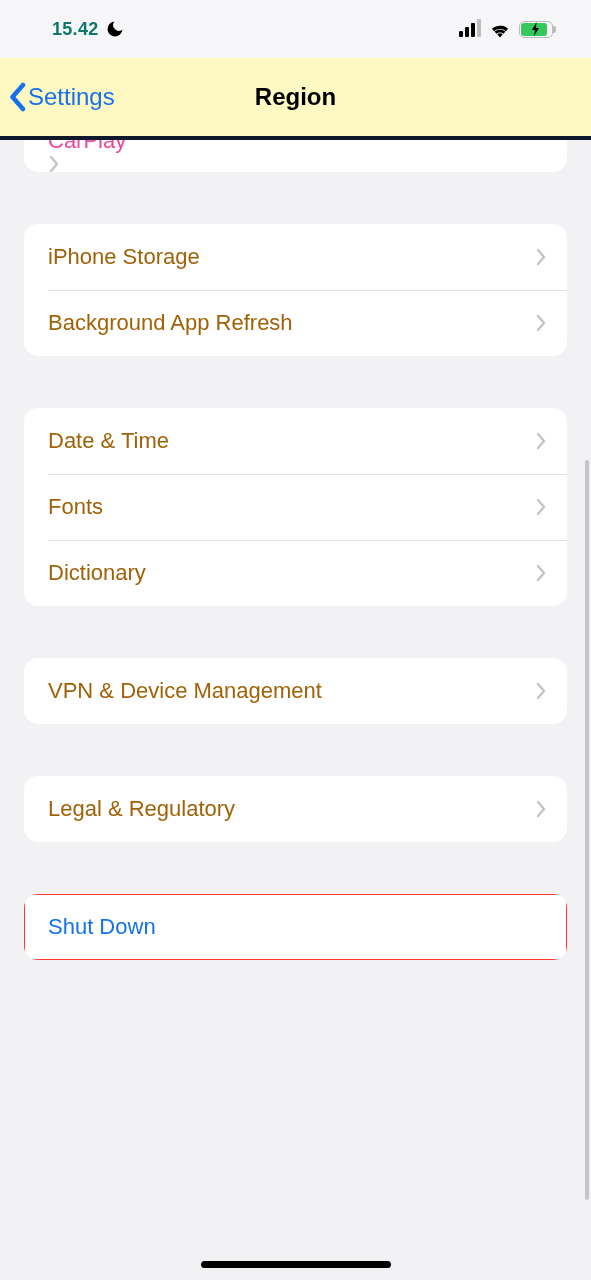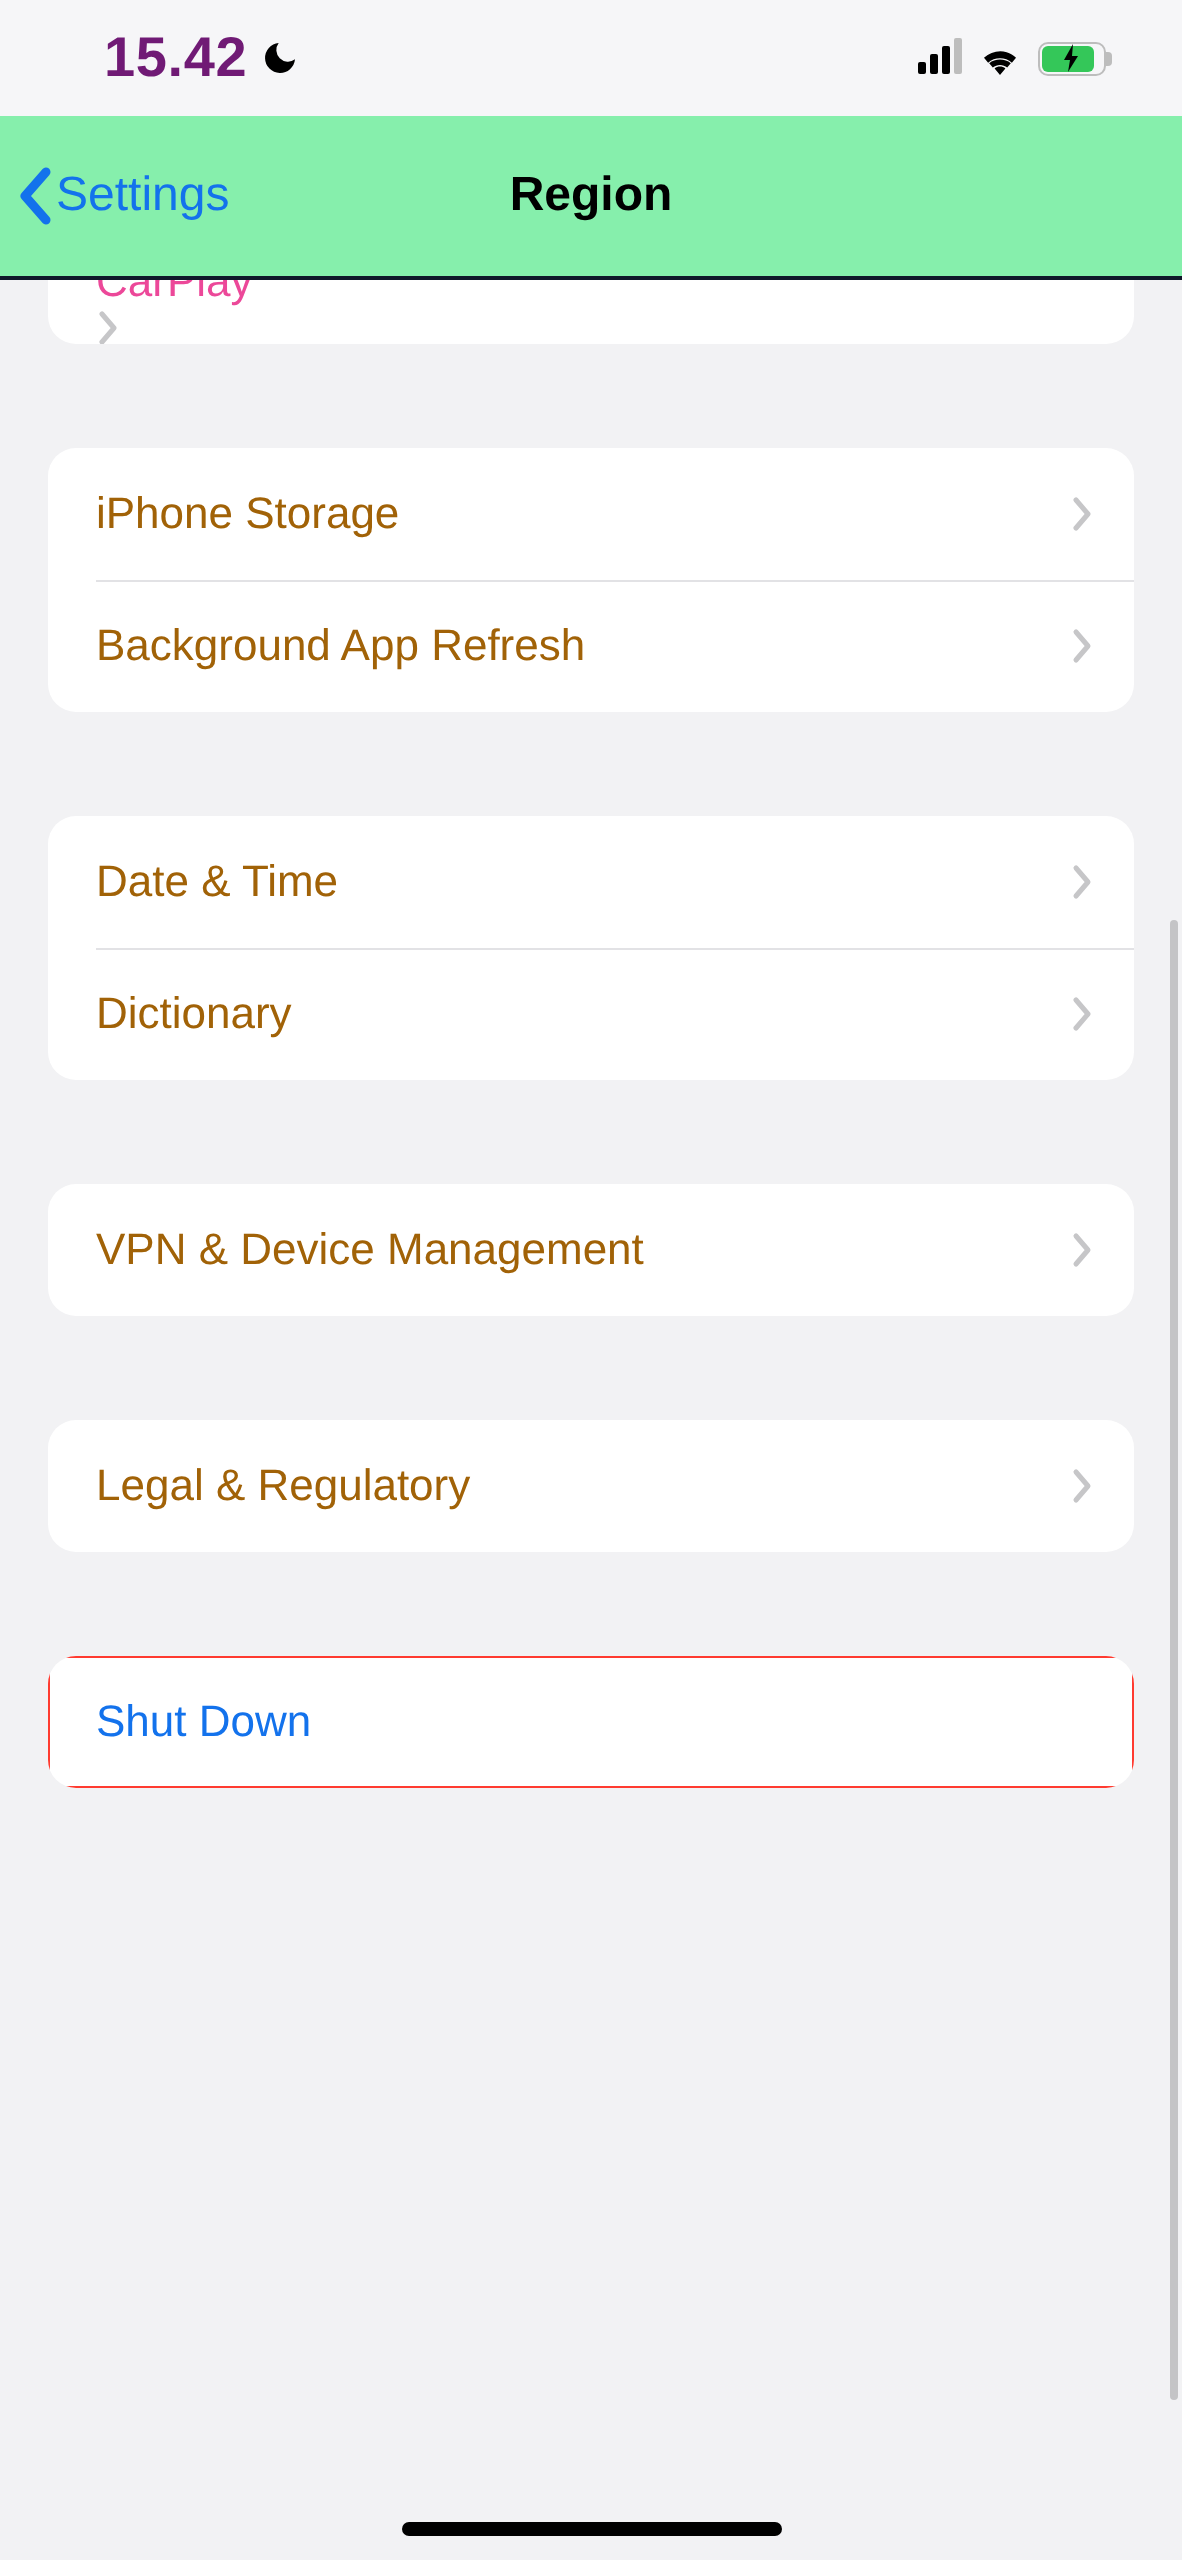--- a/index.html
+++ b/index.html
@@ -24,24 +24,24 @@
       justify-content: space-between;
       padding: 0 38px 0 52px;
       background: #f6f6f8;
     }
     .status-left {
       display: flex;
       align-items: center;
       gap: 6px;
     }
     .status-time {
-      font-size: 28px;
+      font-size: 18px;
       font-weight: 700;
       letter-spacing: 0.3px;
-      color: #701a75;
+      color: #0f766e;
     }
     .status-right {
       display: flex;
       align-items: center;
       gap: 8px;
     }
     .moon-icon svg { display:block; }
     .signal-bars {
       display: flex;
       align-items: flex-end;
@@ -88,22 +88,22 @@
       position:absolute;
       left:0; right:0; top:0; bottom:0;
       display:flex;
       align-items:center;
       justify-content:center;
     }
     
     .nav-bar {
       position: relative;
       height: 82px;
-      background: #86efac;
-      border-bottom: 2px solid #0f172a;
+      background: #fef9c3;
+      border-bottom: 4px solid #0f172a;
       display: flex;
       align-items: center;
     }
     .nav-back {
       position: absolute;
       left: 8px;
       display: flex;
       align-items: center;
       gap: 2px;
       color: #1372ec;
@@ -285,20 +285,28 @@
   <div class="group">
     <div class="row">
       <span>Date &amp; Time</span>
       <span class="chevron">
           <svg width="12" height="20" viewBox="0 0 12 20">
             <path fill="none" stroke="#c6c6c8" stroke-width="2.5" stroke-linecap="round" stroke-linejoin="round" d="M3 3l6 7-6 7"></path>
           </svg>
         </span>
     </div>
     <div class="row">
+      <span>Fonts</span>
+      <span class="chevron">
+          <svg width="12" height="20" viewBox="0 0 12 20">
+            <path fill="none" stroke="#c6c6c8" stroke-width="2.5" stroke-linecap="round" stroke-linejoin="round" d="M3 3l6 7-6 7"></path>
+          </svg>
+        </span>
+    </div>
+    <div class="row">
       <span>Dictionary</span>
       <span class="chevron">
           <svg width="12" height="20" viewBox="0 0 12 20">
             <path fill="none" stroke="#c6c6c8" stroke-width="2.5" stroke-linecap="round" stroke-linejoin="round" d="M3 3l6 7-6 7"></path>
           </svg>
         </span>
     </div>
   </div>
 
   <div class="group">

